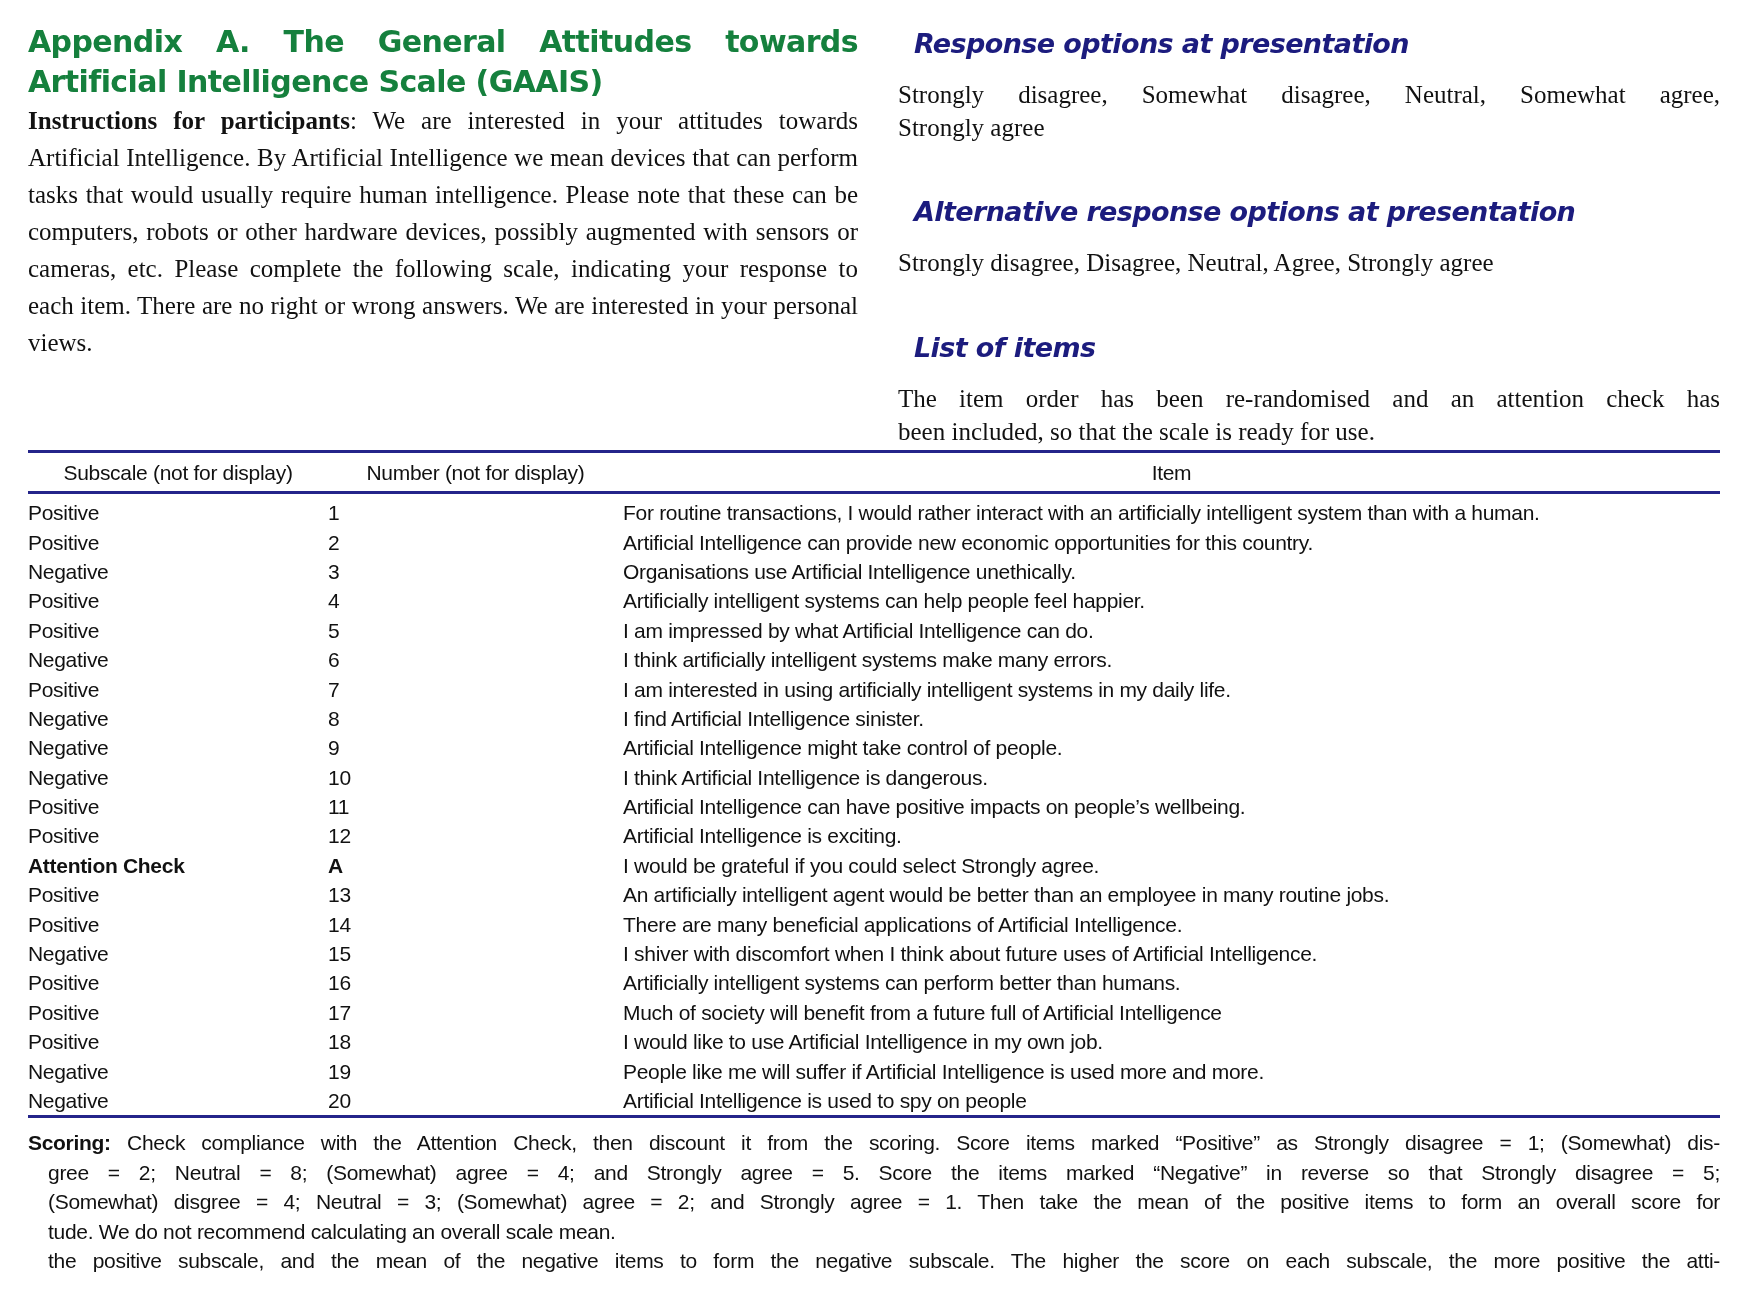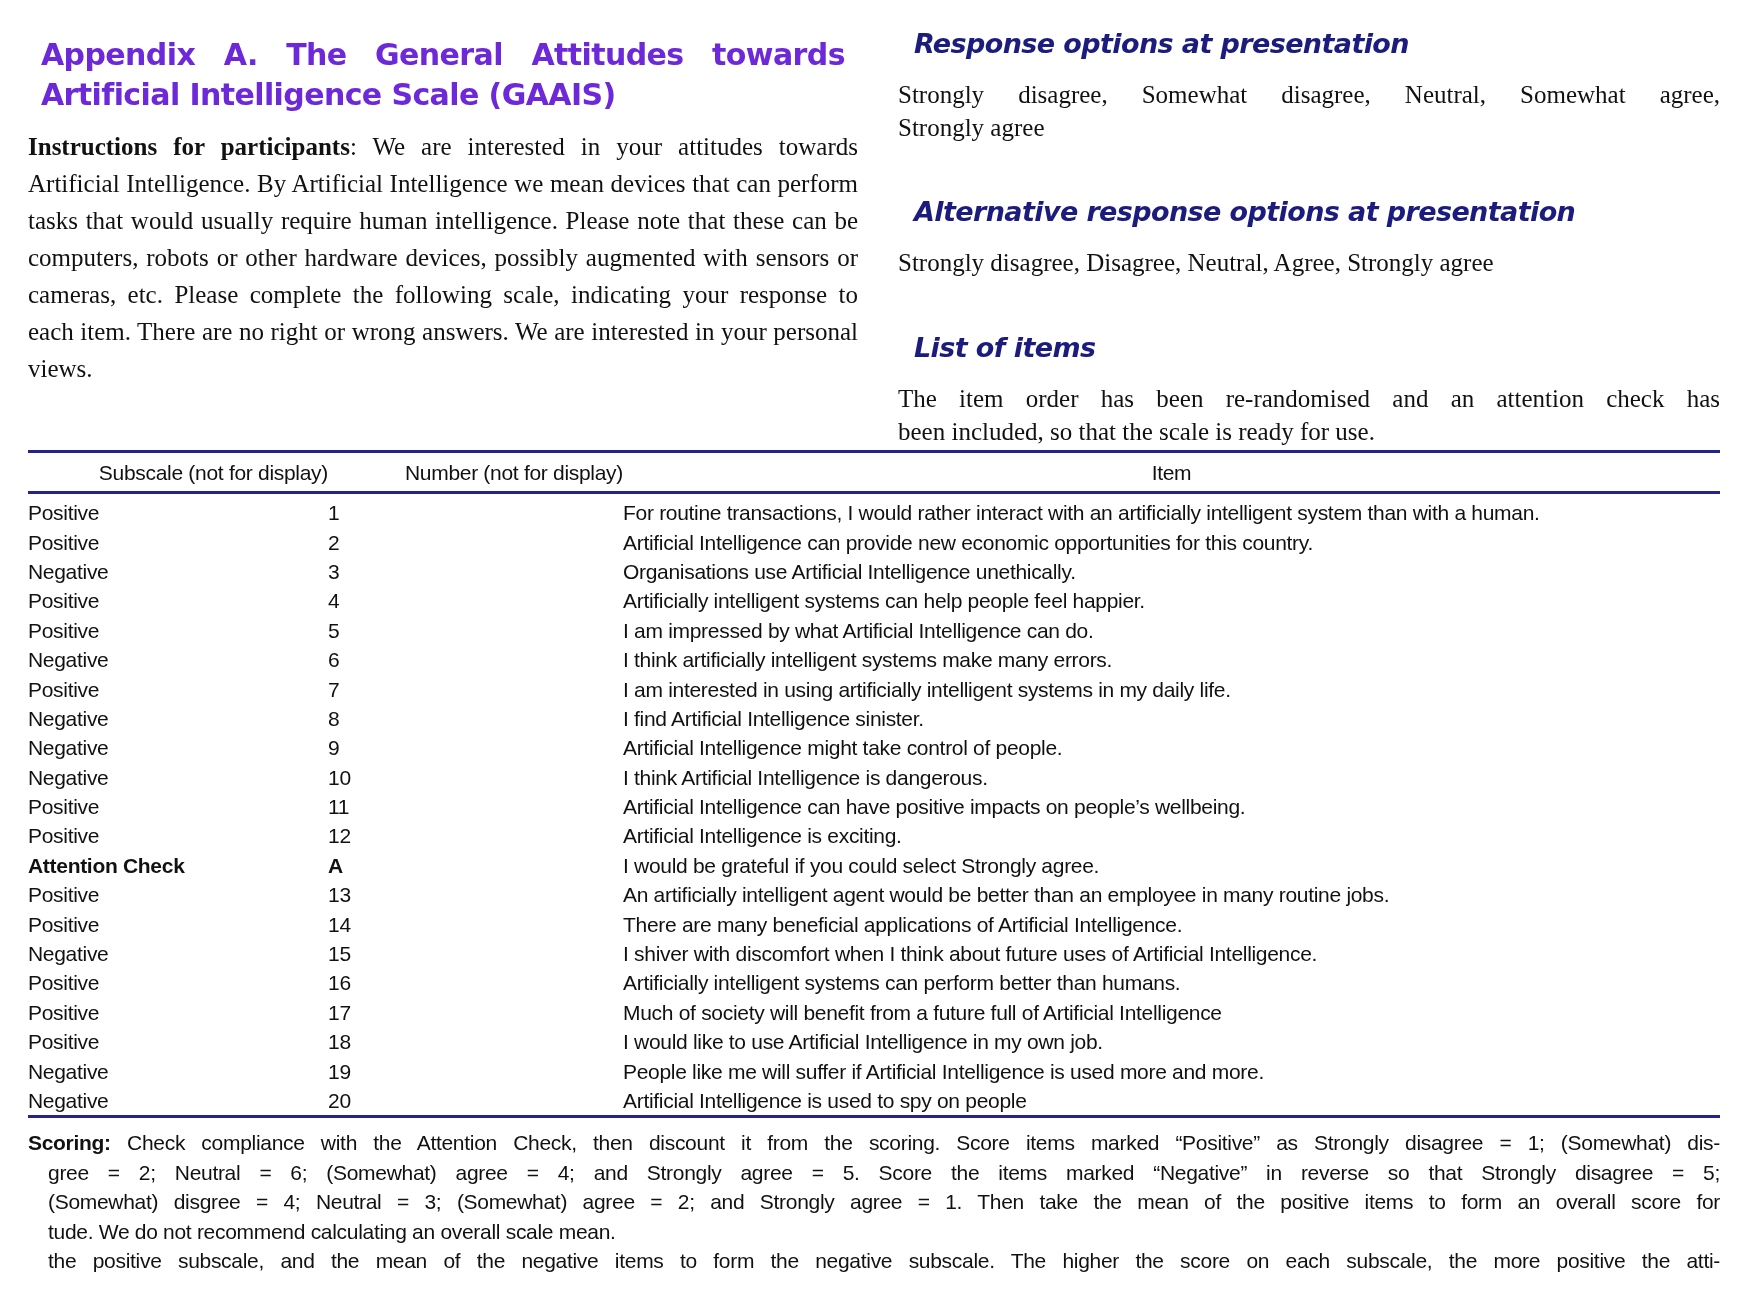--- a/index.html
+++ b/index.html
@@ -22,24 +22,24 @@
     }
     .col-right {
       position: absolute;
       left: 898px;
       top: 8px;
       width: 822px;
     }
     .appendix-title {
       font-family: "DejaVu Sans", sans-serif;
       font-weight: bold;
-      color: #6d28d9;
+      color: #15803d;
       font-size: 30px;
       line-height: 40px;
-      margin: 13px;
+      margin: 0;
       text-align: justify;
       text-align-last: left;
       letter-spacing: -0.6px;
     }
     .appendix-title .line1 {
       display: flex;
       justify-content: space-between;
     }
     .authors {
       font-family: "DejaVu Sans", sans-serif;
@@ -98,21 +98,21 @@
       left: 28px;
       top: 450px;
       width: 1692px;
       border-collapse: collapse;
       font-family: "Liberation Sans", sans-serif;
       font-size: 21px;
       color: #111111;
     }
     .items-table thead tr th {
       font-weight: normal;
-      text-align: right;
+      text-align: center;
       padding: 8px 0 6px 0;
       height: 24px;
       line-height: 24px;
       border-top: 3px solid #24248a;
       border-bottom: 3px solid #24248a;
       letter-spacing: -0.3px;
     }
     .items-table thead th.item-head {
       text-align: center;
     }
@@ -340,21 +340,21 @@
         <td class="c-item">Artificial Intelligence is used to spy on people</td>
       </tr>
     </tbody>
 </table>
 
 <div class="scoring">
   <div class="sc-line">
     <span style="word-spacing: 10.7466px;"><b>Scoring:</b><span> Check compliance with the Attention Check, then discount it from the scoring. Score items marked “Positive” as Strongly disagree = 1; (Somewhat) dis-</span></span>
   </div>
   <div class="sc-line indent">
-      <span style="word-spacing: 13.4838px;">gree = 2; Neutral = 6; (Somewhat) agree = 4; and Strongly agree = 5. Score the items marked “Negative” in reverse so that Strongly disagree = 5;</span>
+      <span style="word-spacing: 13.4838px;">gree = 2; Neutral = 8; (Somewhat) agree = 4; and Strongly agree = 5. Score the items marked “Negative” in reverse so that Strongly disagree = 5;</span>
     </div>
   <div class="sc-line indent">
       <span style="word-spacing: 9.9736px;">(Somewhat) disgree = 4; Neutral = 3; (Somewhat) agree = 2; and Strongly agree = 1. Then take the mean of the positive items to form an overall score for</span>
     </div>
   <div class="sc-line indent last">
       <span>tude. We do not recommend calculating an overall scale mean.</span>
     </div>
   <div class="sc-line indent">
       <span style="word-spacing: 10.8864px;">the positive subscale, and the mean of the negative items to form the negative subscale. The higher the score on each subscale, the more positive the atti-</span>
     </div>

